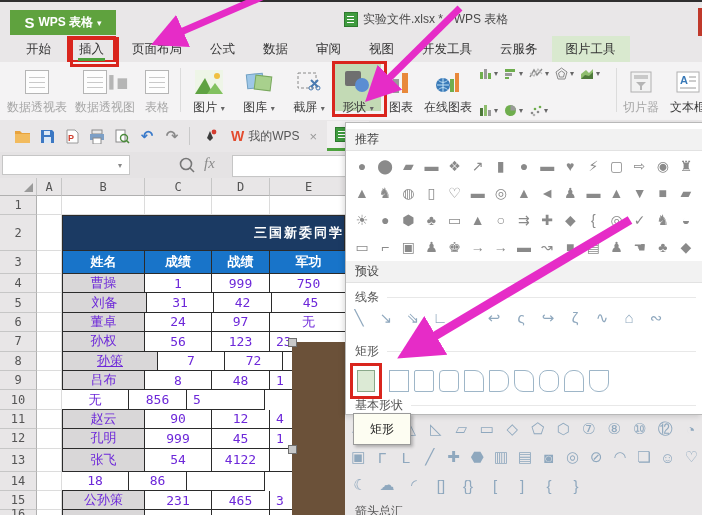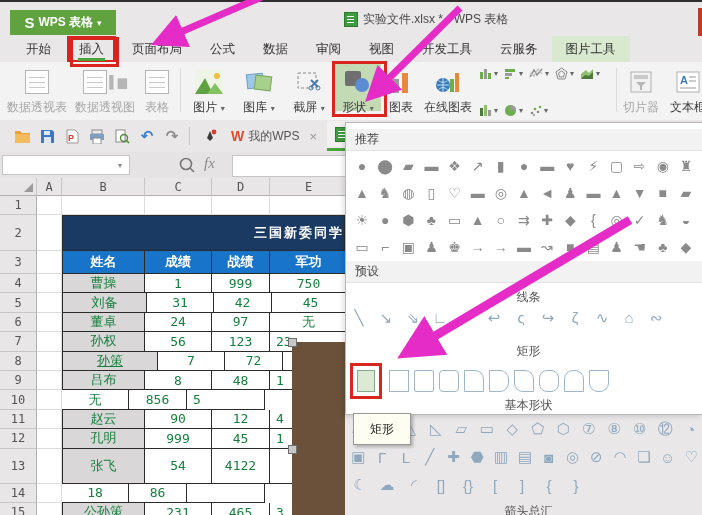--- a/index.html
+++ b/index.html
@@ -50,39 +50,39 @@
   #namebox{position:absolute;left:2px;top:3px;width:128px;height:20px;background:#fff;border:1px solid #c6c6c6;font-size:12px;padding:2px 4px;box-sizing:border-box;}
   #namebox-caret{position:absolute;left:118px;top:9px;font-size:8px;color:#888;}
   #fx-label{position:absolute;left:204px;top:3px;font-size:15px;font-style:italic;color:#8a8a8a;font-family:"Liberation Serif",serif;}
   #fxinput{position:absolute;left:232px;top:3px;width:130px;height:20px;background:#fff;border:1px solid #c6c6c6;}
   
   #sheet{left:0;top:178px;width:345px;height:337px;background:#fff;overflow:hidden;font-size:13px;}
   .shr{display:flex;}
   .gut{width:37px;box-sizing:border-box;background:#e8e6e7;border-right:1px solid #b0b0b0;border-bottom:1px solid #c6c6c6;color:#555;font-size:12px;display:flex;align-items:center;justify-content:center;font-family:"DejaVu Sans Mono",monospace;flex:none;}
   .colh{box-sizing:border-box;background:#e8e6e7;border-right:1px solid #c6c6c6;border-bottom:1px solid #b0b0b0;color:#555;font-size:12px;display:flex;align-items:center;justify-content:center;font-family:"DejaVu Sans Mono",monospace;flex:none;}
   .plain{box-sizing:border-box;border-right:1px solid #dcdcdc;border-bottom:1px solid #dcdcdc;flex:none;}
-  .tc{box-sizing:border-box;border-right:1px solid #2b2b2b;border-bottom:1px solid #2b2b2b;display:flex;align-items:center;justify-content:center;flex:none;font-family:"DejaVu Sans Mono",monospace;color:#15803d;}
+  .tc{box-sizing:border-box;border-right:1px solid #2b2b2b;border-bottom:1px solid #2b2b2b;display:flex;align-items:center;justify-content:center;flex:none;font-family:"DejaVu Sans Mono",monospace;color:#6d28d9;}
   .tc.nm{background:#d9d7d8;border-left:1px solid #2b2b2b;font-family:"Liberation Sans","DejaVu Sans",sans-serif;}
   .tc.hd{background:#1874c9;color:#fff;font-weight:bold;font-family:"Liberation Sans","DejaVu Sans",sans-serif;}
   .tc.efrag{justify-content:flex-start;padding-left:6px;}
   #banner-cell{background:#1b3a63;color:#fff;font-weight:bold;letter-spacing:2px;display:flex;align-items:center;justify-content:flex-end;border:1px solid #2b2b2b;box-sizing:border-box;font-size:13px;}
   .selall{position:relative;}
   .selall:after{content:"";position:absolute;right:3px;bottom:3px;border-left:9px solid transparent;border-bottom:9px solid #9a9a9a;}
   
   #photo{left:292px;top:342px;width:53px;height:173px;z-index:20;background:
     radial-gradient(circle at 70% 8%, rgba(150,60,35,.9) 0 6%, transparent 18%),
     radial-gradient(circle at 30% 30%, #8a6e4e 0 30%, transparent 60%),
     radial-gradient(circle at 60% 70%, #6b5139 0 40%, transparent 75%),
     linear-gradient(180deg,#2e2218 0%,#7a6247 30%,#937least 0,#8d7355 55%,#5c452f 85%,#3a2c20 100%);
     background-color:#6b5139;}
   .handle{position:absolute;width:7px;height:7px;background:#c8c8c8;border:1px solid #6f6f6f;z-index:22;}
   
   #panel{left:345px;top:122px;width:357px;height:293px;background:#fff;border:1px solid #b8b8b8;border-right:none;box-sizing:border-box;z-index:40;box-shadow:-2px 2px 5px rgba(0,0,0,.12);}
   .band{position:absolute;left:0;width:100%;height:22px;background:#f2f2f2;border-bottom:1px solid #e2e2e2;font-size:12px;color:#444;display:flex;align-items:center;padding-left:9px;box-sizing:border-box;}
-  .sublab{position:absolute;left:0;width:100%;font-size:12px;color:#555;display:flex;align-items:center;gap:8px;padding-left:9px;box-sizing:border-box;flex-direction:column;}
+  .sublab{position:absolute;left:0;width:100%;font-size:12px;color:#555;display:flex;align-items:center;gap:8px;padding-left:9px;box-sizing:border-box;}
   .sublab .rule{flex:1;height:1px;background:#e8e8e8;margin-right:6px;}
   .recrow{position:absolute;left:6px;width:344px;height:26px;display:flex;justify-content:space-between;align-items:center;color:#8a8a8a;font-size:14px;}
   .recrow span{width:20px;text-align:center;}
   #line-row{position:absolute;left:4px;top:186px;width:348px;display:flex;gap:9px;color:#8fa8be;font-size:15px;}
   #line-row span{width:18px;text-align:center;}
   #rect-row{position:absolute;left:4px;top:240px;width:348px;display:flex;gap:5px;align-items:center;}
   .shp{width:20px;height:22px;border:1px solid #9eb6c8;background:#fff;box-sizing:border-box;flex:none;}
   #rect-first{width:26px;height:30px;border:3px solid #d9251d;margin-right:2px;display:flex;align-items:center;justify-content:center;flex:none;}
   #rect-first .shp{width:18px;height:22px;background:#dcead5;border-color:#8aa88a;}
   .basrow{position:absolute;left:4px;width:350px;height:28px;display:flex;gap:7px;align-items:center;color:#8fa8be;font-size:15px;}
@@ -463,21 +463,21 @@
         <div class="tc efrag" style="width: 78px;">4</div>
       </div>
       <div class="shr" style="height: 19.4px;">
         <div class="gut" style="width: 37px;">12</div>
         <div class="plain" style="width: 25px;"></div>
         <div class="tc nm" style="width: 83px;">孔明</div>
         <div class="tc" style="width: 67px;">999</div>
         <div class="tc" style="width: 58px;">45</div>
         <div class="tc efrag" style="width: 78px;">1</div>
       </div>
-      <div class="shr" style="height: 35px;">
+      <div class="shr" style="height: 23px;">
         <div class="gut" style="width: 37px;">13</div>
         <div class="plain" style="width: 25px;"></div>
         <div class="tc nm" style="width: 83px;">张飞</div>
         <div class="tc" style="width: 67px;">54</div>
         <div class="tc" style="width: 58px;">4122</div>
         <div class="tc efrag" style="width: 78px;"></div>
       </div>
       <div class="shr" style="height: 19.4px;">
         <div class="gut" style="width: 37px;">14</div>
         <div class="plain" style="width: 25px;"></div>

